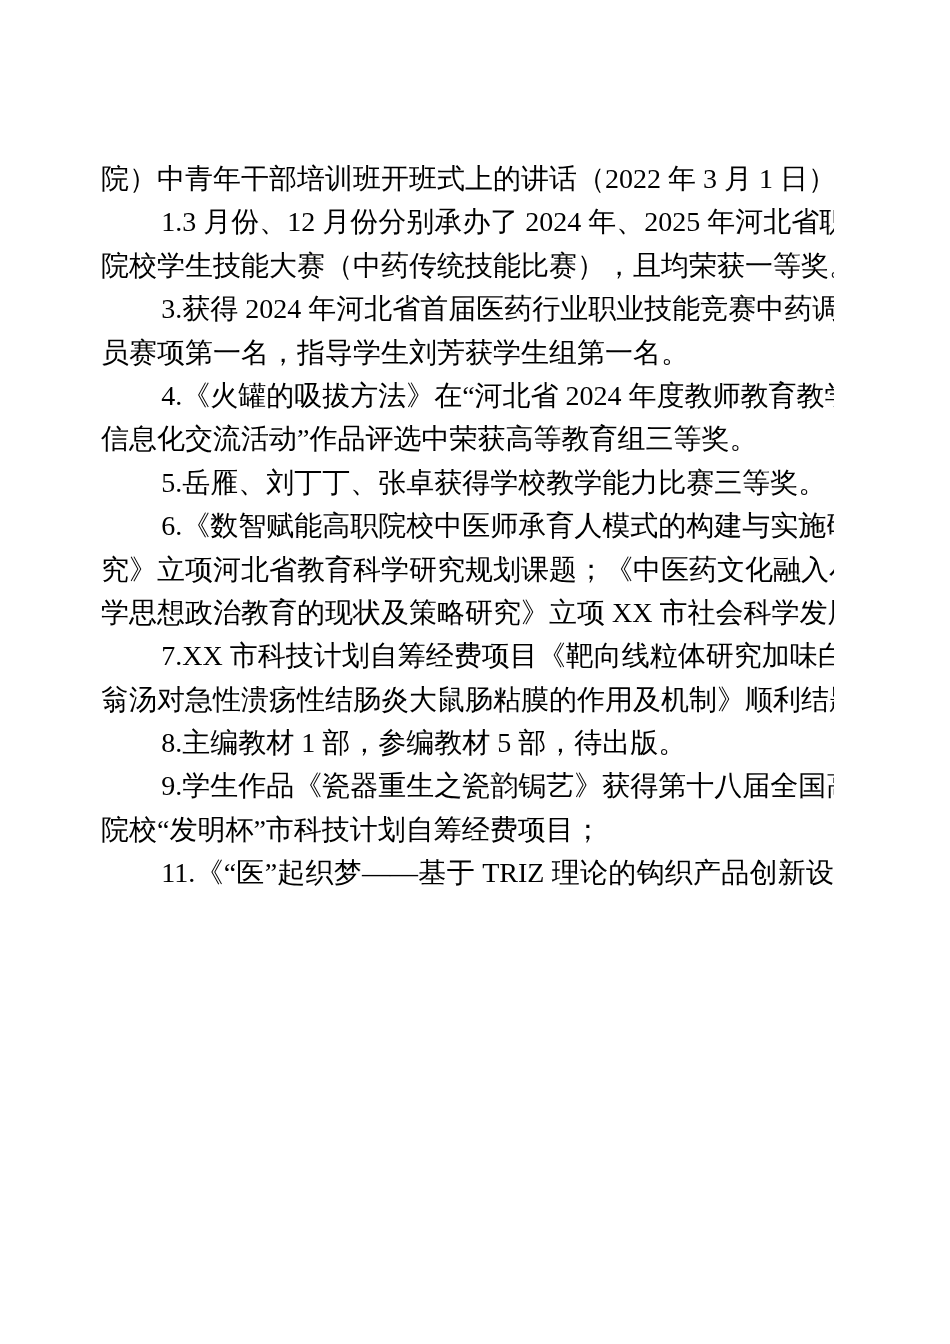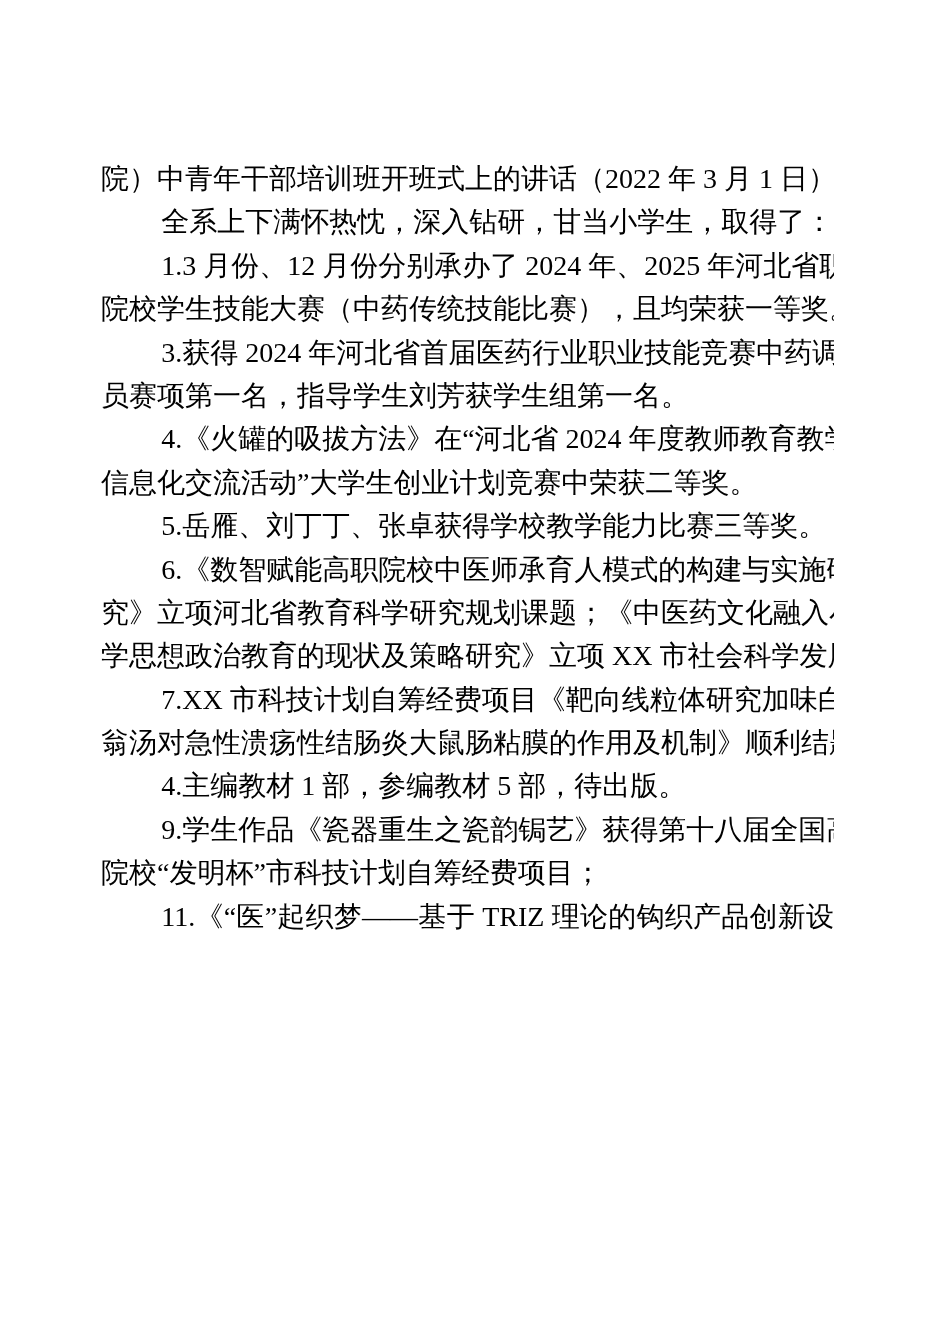--- a/index.html
+++ b/index.html
@@ -44,48 +44,45 @@
 </style>
 </head>
 <body>
 
 <div class="page">
   <div class="text-block" id="doc">
       <div class="para">
         <div class="line fill first">院）中青年干部培训班开班式上的讲话（2022 年 3 月 1 日），</div>
       </div>
       <div class="para">
-        <div class="line first indent">全系上下满怀热忱，深入钻研，甘当小学生，取得了：</div>
-      </div>
-      <div class="para">
         <div class="line fill first indent">1.3 月份、12 月份分别承办了 2024 年、2025 年河北省职业</div>
         <div class="line indent">院校学生技能大赛（中药传统技能比赛），且均荣获一等奖。</div>
       </div>
       <div class="para">
         <div class="line fill first indent">3.获得 2024 年河北省首届医药行业职业技能竞赛中药调剂</div>
         <div class="line indent">员赛项第一名，指导学生刘芳获学生组第一名。</div>
       </div>
       <div class="para">
         <div class="line fill first indent">4.《火罐的吸拔方法》在“河北省 2024 年度教师教育教学</div>
-        <div class="line indent">信息化交流活动”大学生创业计划竞赛中荣获二等奖。</div>
+        <div class="line indent">信息化交流活动”作品评选中荣获高等教育组三等奖。</div>
       </div>
       <div class="para">
         <div class="line first indent">5.岳雁、刘丁丁、张卓获得学校教学能力比赛三等奖。</div>
       </div>
       <div class="para">
         <div class="line fill first indent">6.《数智赋能高职院校中医师承育人模式的构建与实施研</div>
         <div class="line fill indent">究》立项河北省教育科学研究规划课题；《中医药文化融入小</div>
         <div class="line fill indent">学思想政治教育的现状及策略研究》立项 XX 市社会科学发展</div>
       </div>
       <div class="para">
         <div class="line fill first indent">7.XX 市科技计划自筹经费项目《靶向线粒体研究加味白头</div>
         <div class="line indent">翁汤对急性溃疡性结肠炎大鼠肠粘膜的作用及机制》顺利结题。</div>
       </div>
       <div class="para">
-        <div class="line first indent">4.主编教材 1 部，参编教材 5 部，待出版。</div>
+        <div class="line first indent">8.主编教材 1 部，参编教材 5 部，待出版。</div>
       </div>
       <div class="para">
         <div class="line fill first indent">9.学生作品《瓷器重生之瓷韵锔艺》获得第十八届全国高职</div>
         <div class="line indent">院校“发明杯”市科技计划自筹经费项目；</div>
       </div>
       <div class="para">
         <div class="line fill first indent">11.《“医”起织梦——基于 TRIZ 理论的钩织产品创新设</div>
       </div>
     </div>
 </div>

